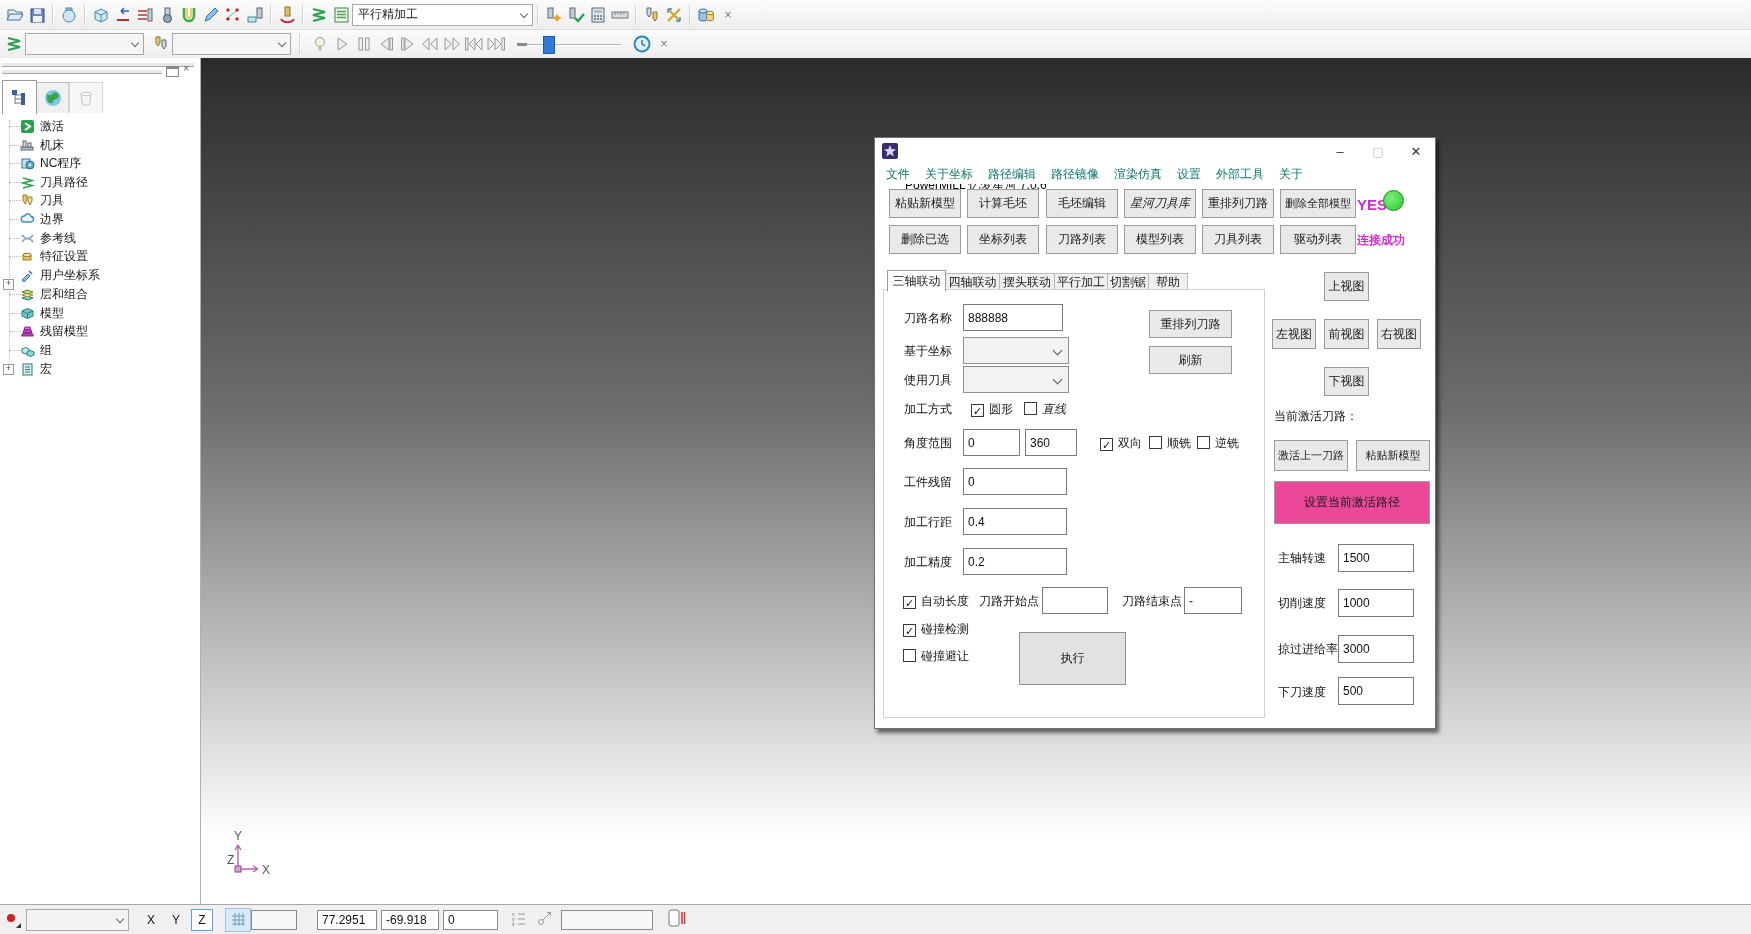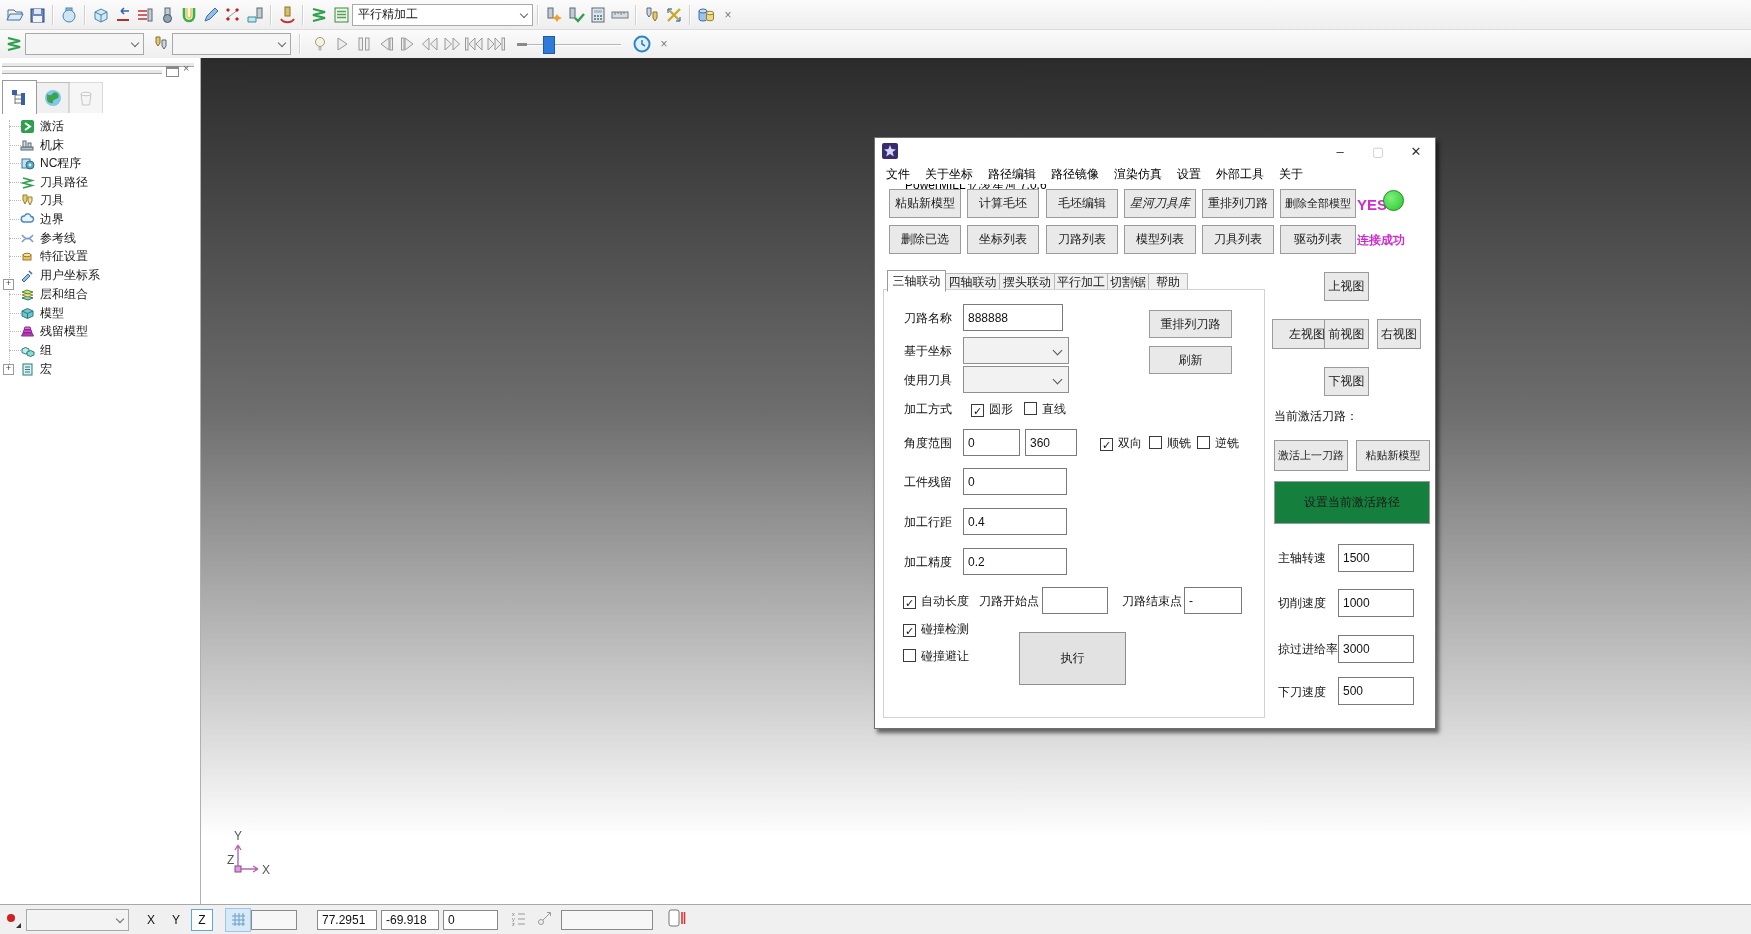--- a/index.html
+++ b/index.html
@@ -29,21 +29,21 @@
   .treeline{position:absolute;border-left:1px dotted #b9b9b9;}
   .tstub{position:absolute;border-top:1px dotted #b9b9b9;width:12px;}
   
   .canvas{position:absolute;left:201px;top:58px;width:1550px;height:847px;
           background:linear-gradient(180deg,#2b2b2b 0%,#6e6e6e 42%,#cfcfcf 76%,#ffffff 92%);}
   
   .dlg{position:absolute;left:874px;top:137px;width:560px;height:590px;background:#ffffff;
        border:1px solid #707070;box-shadow:3px 4px 4px rgba(0,0,0,0.55);}
   .dtitle{position:absolute;left:0;top:0;right:0;height:26px;background:#ffffff;border-bottom:1px solid #f0f0f0;}
   .dmenu{position:absolute;left:0;top:26px;right:0;height:20px;display:flex;gap:15px;padding-left:11px;align-items:center;background:#fff;}
-  .dmenu span{color:#000000;}
+  .dmenu span{color:#0f766e;}
   .b{position:absolute;display:flex;align-items:center;justify-content:center;background:#e9e9e9;
      border:1px solid #9b9b9b;font-size:12px;white-space:nowrap;overflow:hidden;}
   .in{position:absolute;border:1px solid #7a7a7a;background:#fff;font-size:12px;padding:0 4px;
       font-family:inherit;box-sizing:border-box;outline:none;color:#111;}
   .dcmb{position:absolute;background:#f2f2f2;border:1px solid #8f8f8f;}
   .dcmb .chev{position:absolute;right:7px;top:9px;width:6px;height:6px;border:solid #555;border-width:0 1px 1px 0;transform:rotate(45deg);}
   .lbl{position:absolute;white-space:nowrap;color:#111;}
   .cb{display:inline-block;width:13px;height:13px;border:1px solid #3a3a3a;background:#fff;line-height:12px;
       text-align:center;font-size:11px;vertical-align:-2px;margin-right:5px;color:#111;box-sizing:border-box;}
   .cbrow{position:absolute;white-space:nowrap;}
@@ -511,21 +511,21 @@
         </div>
       <div class="b" style="left:265px;top:56px;width:81px;height:26px;">刷新</div>
 
       <span class="lbl" style="left:20px;top:82px;">使用刀具</span>
       <div class="dcmb" style="left:79px;top:76px;width:104px;height:25px;">
           <span class="chev"></span>
         </div>
 
       <span class="lbl" style="left:20px;top:111px;">加工方式</span>
       <span class="cbrow" style="left:87px;top:111px;"><span class="cb">✓</span><span>圆形</span></span>
-      <span class="cbrow" style="left:140px;top:111px;"><span class="cb"></span><span>直线</span></span>
+      <span class="cbrow" style="left:140px;top:111px;font-style:italic;"><span class="cb"></span><span>直线</span></span>
 
       <span class="lbl" style="left:20px;top:145px;">角度范围</span>
       <input class="in" style="left: 79px; top: 139px; width: 57px; height: 27px;" value="0">
       <input class="in" style="left: 141px; top: 139px; width: 52px; height: 27px;" value="360">
       <span class="cbrow" style="left:216px;top:145px;"><span class="cb">✓</span><span>双向</span></span>
       <span class="cbrow" style="left:265px;top:145px;"><span class="cb"></span><span>顺铣</span></span>
       <span class="cbrow" style="left:313px;top:145px;"><span class="cb"></span><span>逆铣</span></span>
 
       <span class="lbl" style="left:20px;top:184px;">工件残留</span>
       <input class="in" style="left: 79px; top: 178px; width: 104px; height: 27px;" value="0">
@@ -542,29 +542,29 @@
       <span class="lbl" style="left:238px;top:303px;">刀路结束点</span>
       <input class="in" style="left: 300px; top: 297px; width: 58px; height: 27px;" value="-">
 
       <span class="cbrow" style="left:19px;top:331px;"><span class="cb">✓</span><span>碰撞检测</span></span>
       <span class="cbrow" style="left:19px;top:358px;"><span class="cb"></span><span>碰撞避让</span></span>
 
       <div class="b" style="left:135px;top:342px;width:105px;height:51px;background:#e2e2e2;border-color:#8f8f8f;">执行</div>
     </div>
 
     <div class="b" style="left:449px;top:134px;width:43px;height:27px;">上视图</div>
-    <div class="b" style="left:397px;top:181px;width:42px;height:28px;padding-left:13px;">左视图</div>
+    <div class="b" style="left:397px;top:181px;width:42px;height:28px;">左视图</div>
     <div class="b" style="left:449px;top:181px;width:43px;height:28px;">前视图</div>
     <div class="b" style="left:502px;top:181px;width:42px;height:28px;">右视图</div>
     <div class="b" style="left:449px;top:229px;width:43px;height:27px;">下视图</div>
 
     <span class="lbl" style="left:399px;top:270px;">当前激活刀路：</span>
     <div class="b" style="left:399px;top:302px;width:72px;height:29px;font-size:11px;">激活上一刀路</div>
     <div class="b" style="left:481px;top:302px;width:72px;height:29px;font-size:11px;">粘贴新模型</div>
-    <div class="b" style="left:399px;top:343px;width:154px;height:41px;background:#15803d;">设置当前激活路径</div>
+    <div class="b" style="left:399px;top:343px;width:154px;height:41px;background:#ec4899;">设置当前激活路径</div>
 
     <span class="lbl" style="left:403px;top:412px;">主轴转速</span>
     <input class="in" style="left: 463px; top: 406px; width: 76px; height: 28px;" value="1500">
     <span class="lbl" style="left:403px;top:457px;">切削速度</span>
     <input class="in" style="left: 463px; top: 451px; width: 76px; height: 28px;" value="1000">
     <span class="lbl" style="left:403px;top:503px;">掠过进给率</span>
     <input class="in" style="left: 463px; top: 497px; width: 76px; height: 28px;" value="3000">
     <span class="lbl" style="left:403px;top:546px;">下刀速度</span>
     <input class="in" style="left: 463px; top: 539px; width: 76px; height: 28px;" value="500">
   </div>

